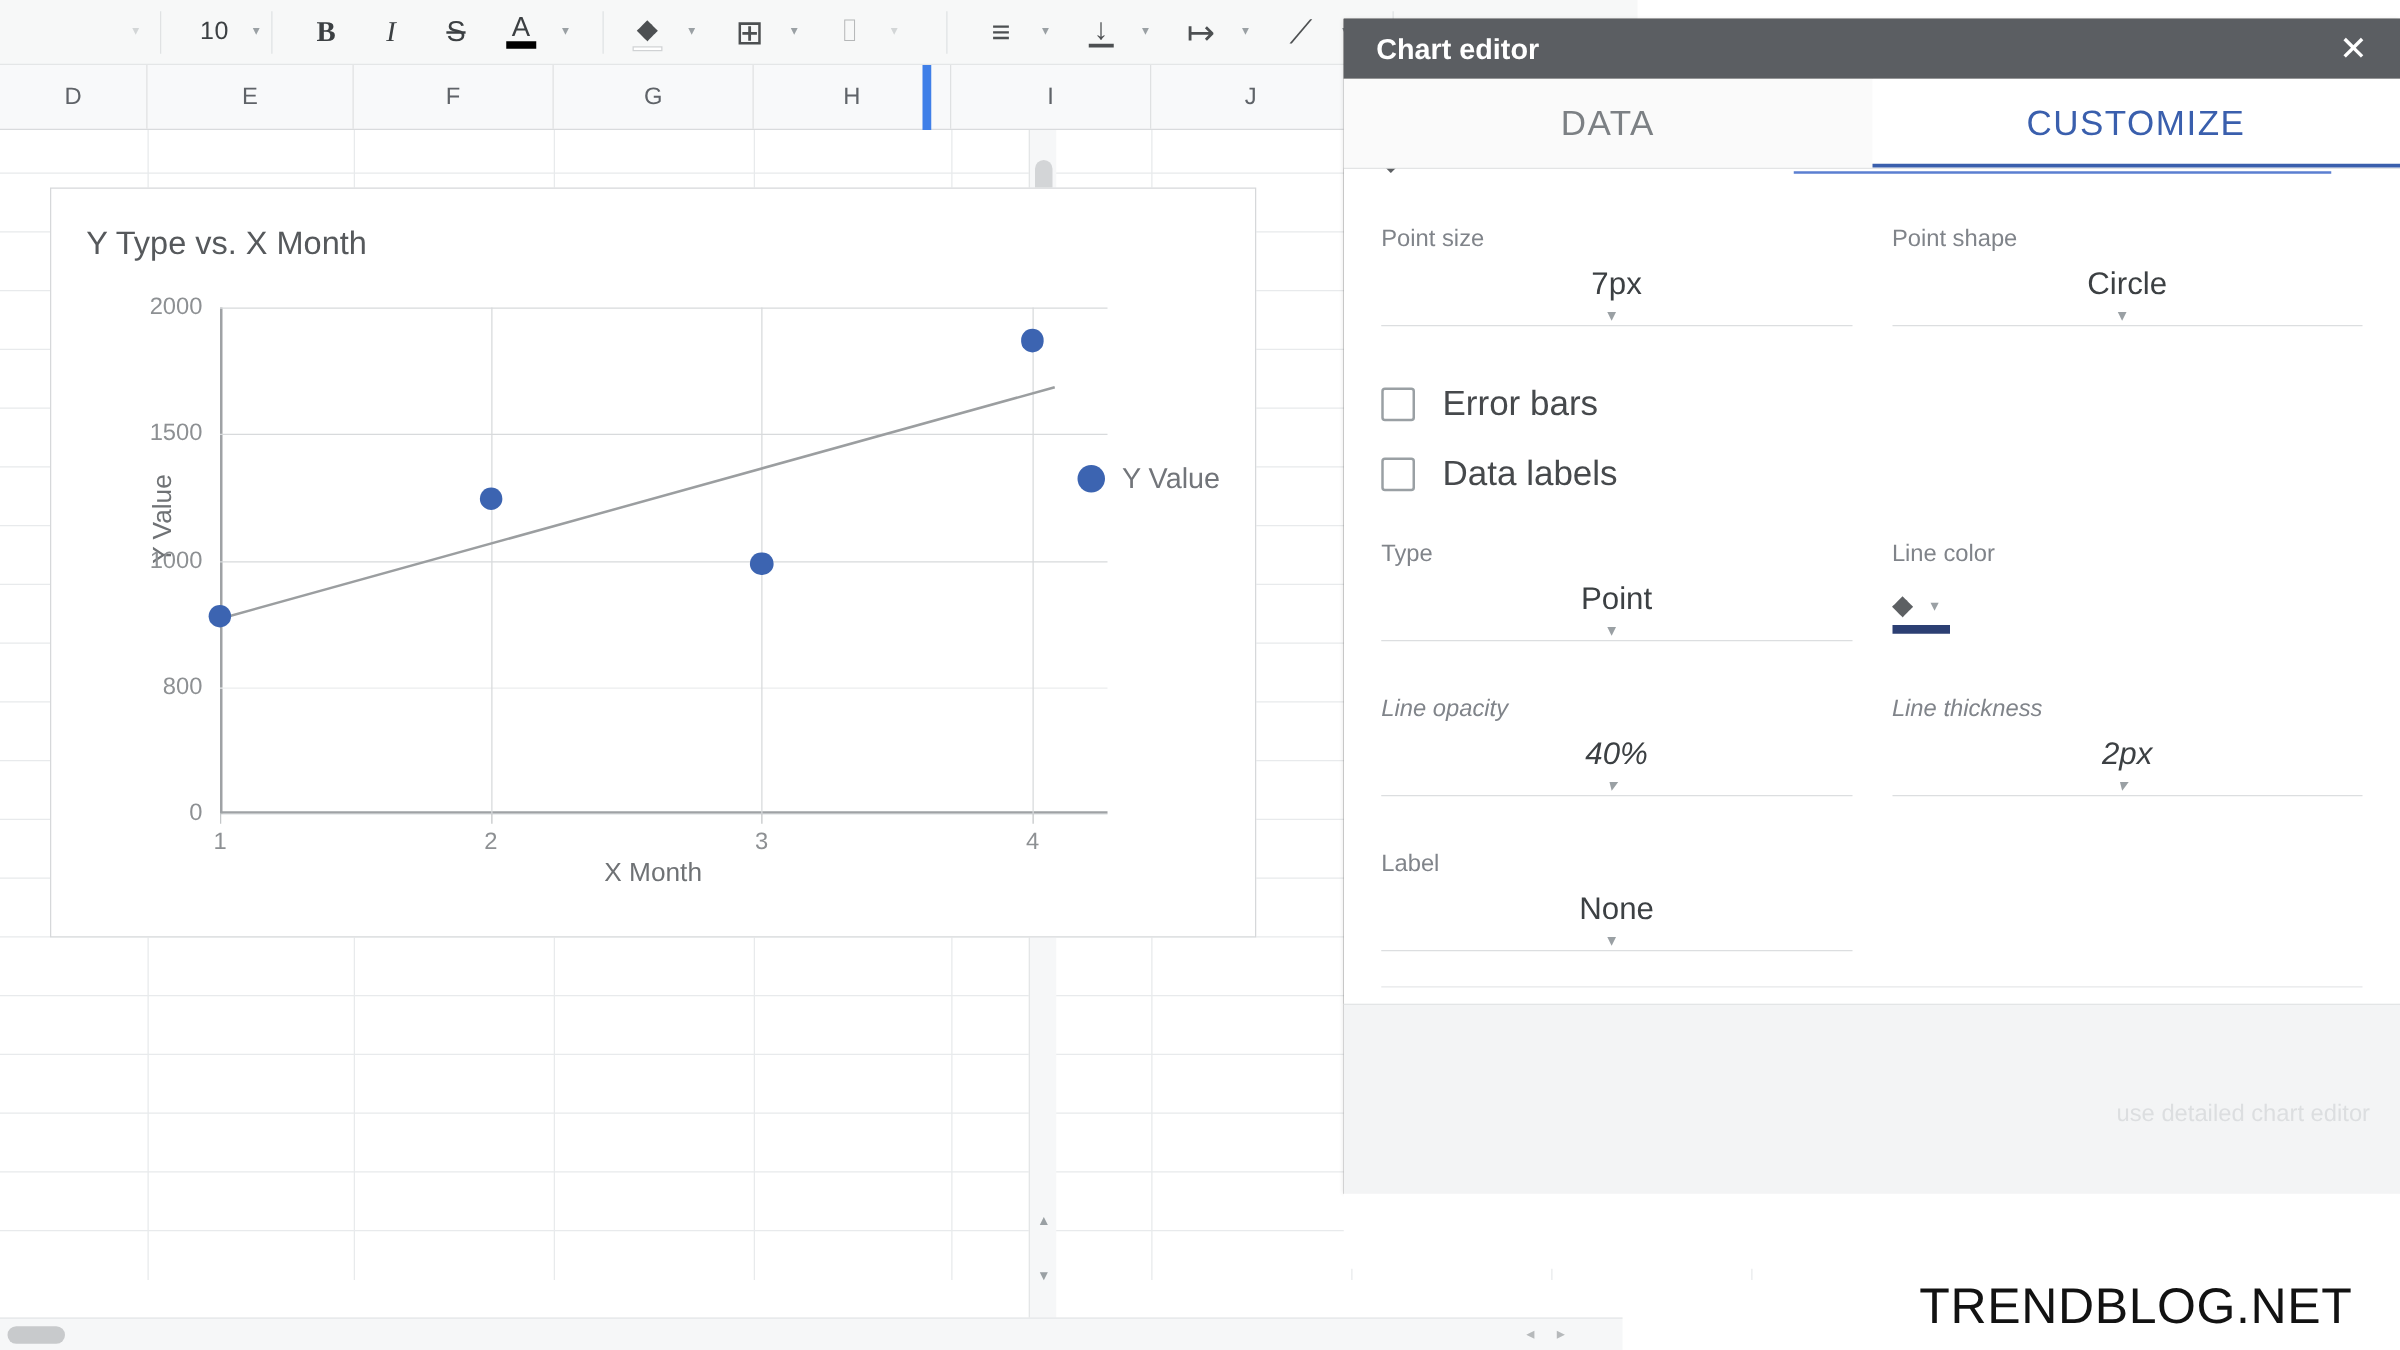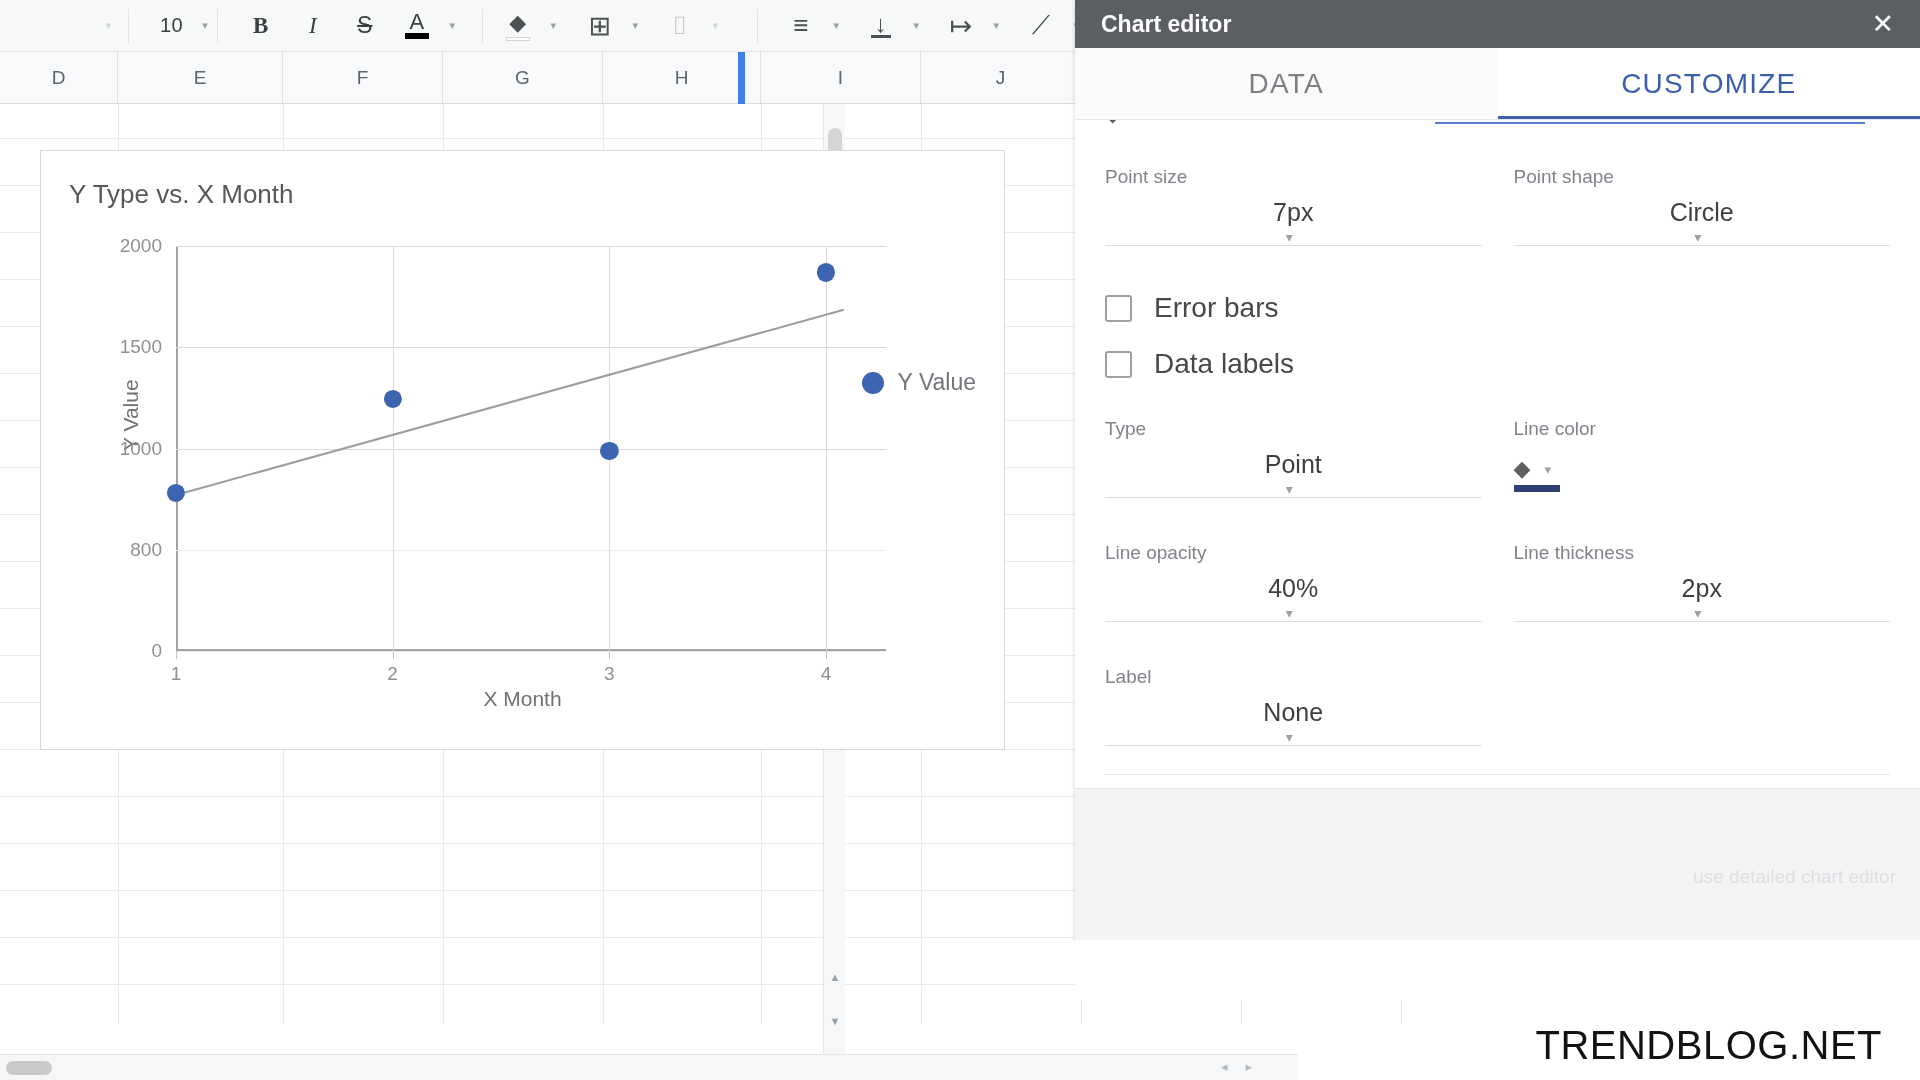--- a/index.html
+++ b/index.html
@@ -106,21 +106,21 @@
   .vscroll-arrow { position: absolute; left: 0; width: 22px; height: 22px; display: flex; align-items: center; justify-content: center; font-size: 11px; color: #9aa0a4; }
   .hscroll {
     position: absolute; left: 0; bottom: 0; width: 1298px; height: 26px;
     background: #f6f7f8; border-top: 1px solid #e4e6e7;
   }
   .hscroll-thumb { position: absolute; left: 6px; top: 6px; width: 46px; height: 14px; background: #c8cacc; border-radius: 7px; }
   .hnav { position: absolute; right: 46px; top: 4px; display: flex; gap: 18px; color: #b6b9bb; font-size: 13px; }
 
   
   .panel {
-    position: absolute; right: 0; top: 0; width: 845px; height: 940px;
+    position: absolute; right: 0; top: 15px; width: 845px; height: 940px;
     background: #000000; box-shadow: -1px 0 4px rgba(0,0,0,.12);
   }
   .panel-header {
     height: 48px; background: #5b5e62; display: flex; align-items: center;
     justify-content: space-between; padding: 0 26px;
   }
   .panel-title { color: #fff; font-size: 23px; font-weight: bold; }
   .panel-close { color: #fff; font-size: 27px; cursor: pointer; line-height: 1; }
   .panel-tabs { display: flex; height: 72px; background: #fafafa; border-bottom: 1px solid #e3e5e6; }
   .panel-tab {
@@ -453,21 +453,21 @@
           <div class="colorpick">
             <div class="colorpick-inner">
               <span class="cp-bucket">◆</span>
               <span class="cp-arrow">▾</span>
             </div>
             <span class="cp-bar"></span>
           </div>
         </div>
       </div>
 
-      <div class="row2" style="margin-top:44px;">
+      <div class="row2" style="margin-top:44px;font-style:italic;">
         <div class="fieldcol">
           <div class="field-label">Line opacity</div>
           <div class="select">
             <span class="val">40%</span>
             <span class="arrow">▾</span>
           </div>
         </div>
         <div class="fieldcol">
           <div class="field-label">Line thickness</div>
           <div class="select">

